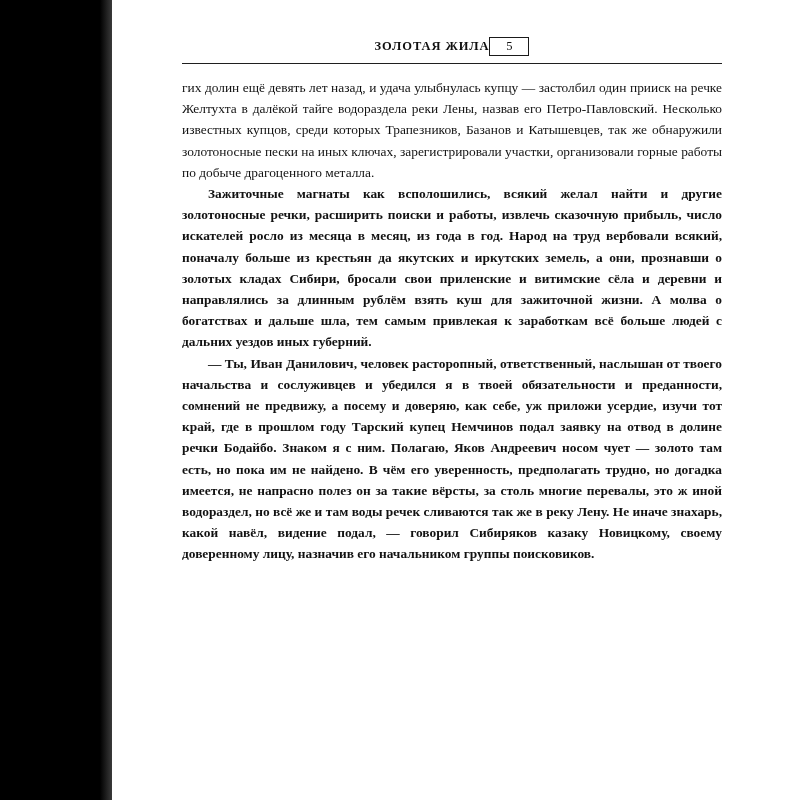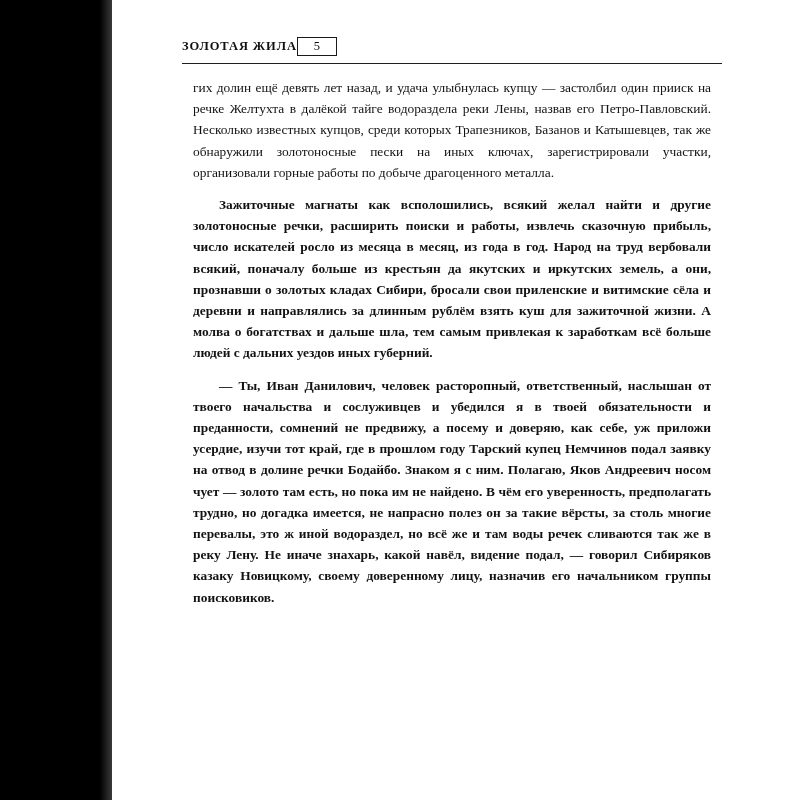--- a/index.html
+++ b/index.html
@@ -39,21 +39,21 @@
   }
   .content {
     position: absolute;
     left: 70px;
     top: 30px;
     width: 540px;
   }
   .running-head {
     display: flex;
     align-items: flex-end;
-    justify-content: flex-start;
+    justify-content: center;
     height: 26px;
   }
   .rh-title {
     font-family: "Liberation Serif", serif;
     font-size: 12.5px;
     letter-spacing: 0.9px;
     color: #111111;
     text-transform: uppercase;
     font-weight: 700;
     padding-bottom: 2px;
@@ -79,21 +79,21 @@
   .body-text {
     margin-top: 13px;
     font-size: 13.4px;
     line-height: 21.2px;
     color: #121212;
     text-align: justify;
     text-justify: inter-word;
     hyphens: manual;
   }
   .body-text p {
-    margin: 11px;
+    margin: 0;
     text-indent: 0;
   }
   .body-text p.indent {
     text-indent: 26px;
     font-weight: bold;
   }
   .shadow-left {
     position: absolute;
     left: 100px;
     top: 0;

